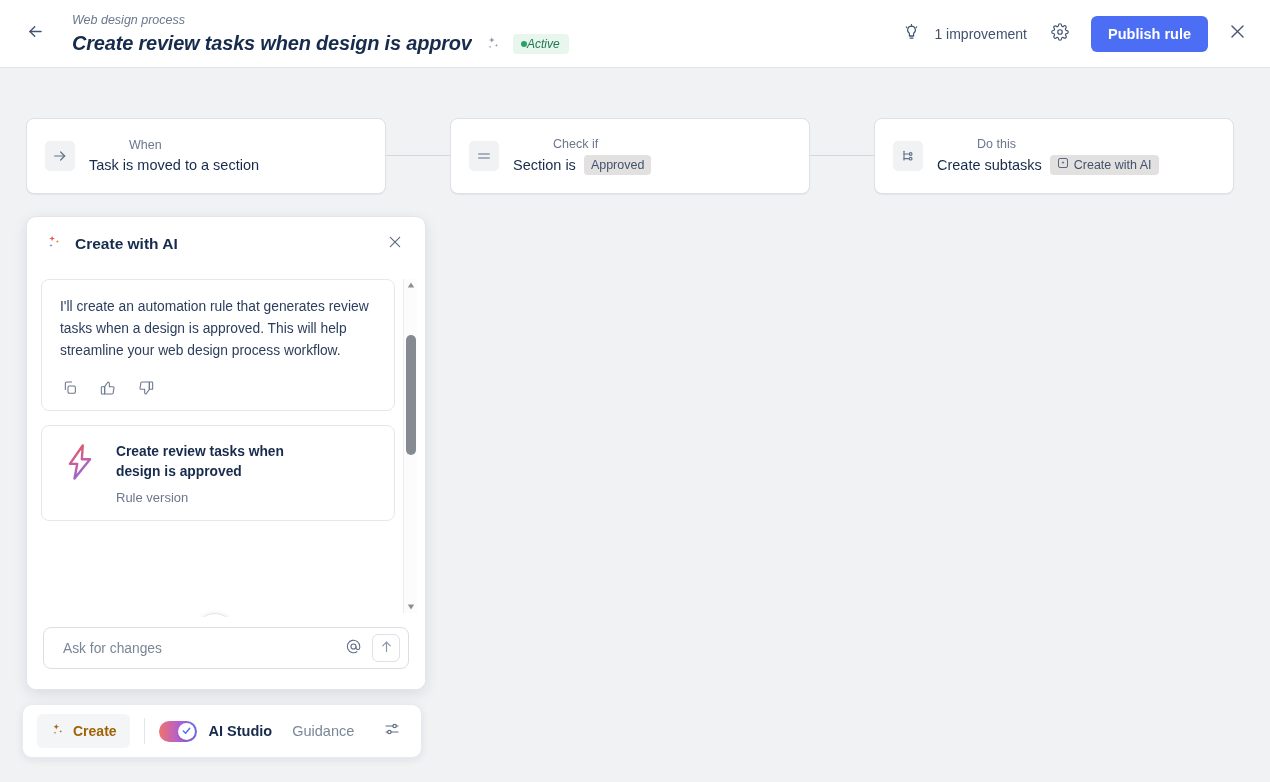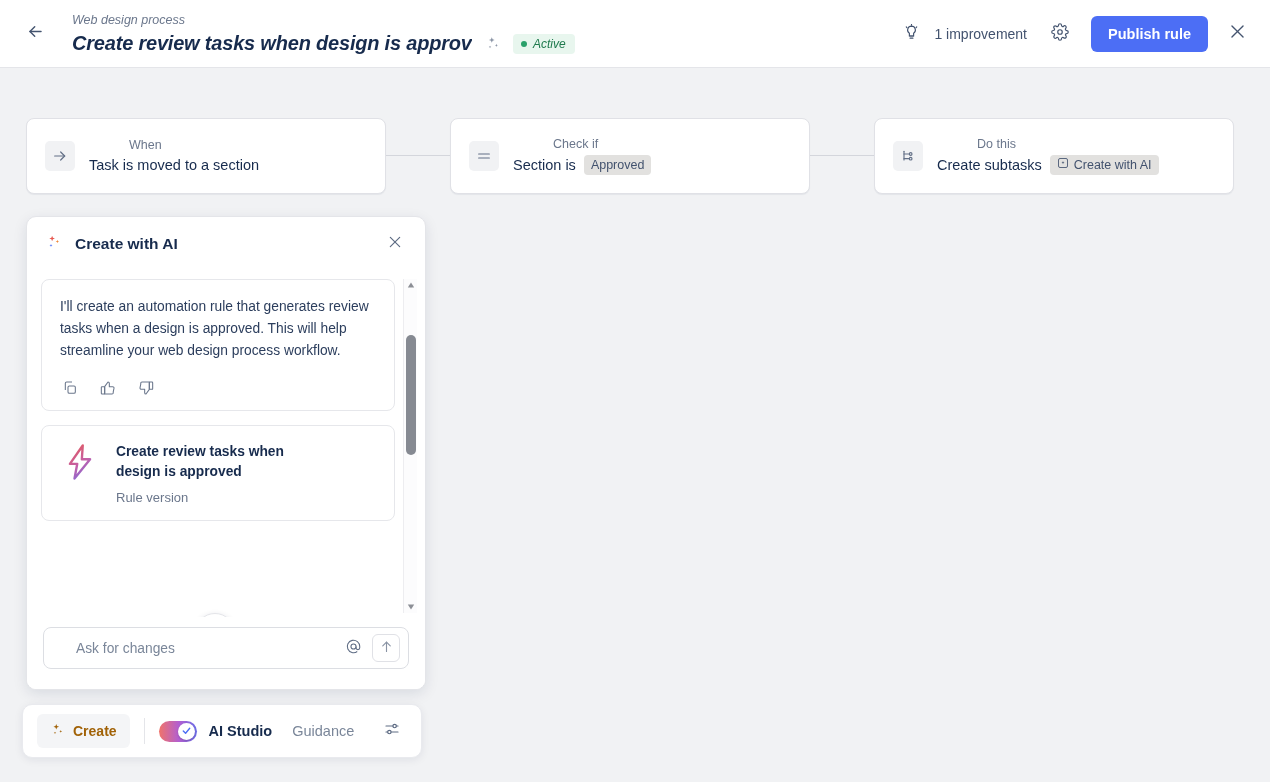--- a/index.html
+++ b/index.html
@@ -31,21 +31,21 @@
     cursor: pointer;
   }
   .title-row { display: flex; align-items: center; gap: 12px; }
   .rule-title {
     font-size: 20px; font-weight: 700; color: #172b4d;
     letter-spacing: -0.2px;
     max-width: 400px; white-space: nowrap; overflow: hidden;
   }
   .title-sparkle { display: flex; align-items: center; color: #8993a4; }
   .badge-active {
-    display: inline-flex; align-items: center; gap: 6px;
+    display: inline-flex; align-items: center; 
     background: #e8f6ee; color: #1f7a4d;
     font-size: 12px; border-radius: 4px;
     padding: 3px 9px 3px 8px; line-height: 14px; font-weight: 400;
   }
   .badge-dot { width: 6px; height: 6px; border-radius: 50%; background: #2aa06a; display: inline-block; }
 
   .header-right {
     margin-left: auto; display: flex; align-items: center; gap: 6px; padding-right: 16px;
   }
   .improvement {
@@ -186,21 +186,21 @@
     width: 40px; height: 40px; border-radius: 50%;
     background: #ffffff; border: 1px solid #e4e5e9;
     box-shadow: 0 2px 6px rgba(9,30,66,0.14);
     display: flex; align-items: center; justify-content: center;
     color: #42526e; cursor: pointer; z-index: 5;
   }
 
   .composer-wrap { flex: 0 0 auto; padding: 10px 16px 20px 16px; background: #fff; }
   .composer {
     height: 42px; border: 1px solid #dcdee3; border-radius: 8px;
-    display: flex; align-items: center; padding: 0 8px 0 32px; background: #fff;
+    display: flex; align-items: center; padding: 0 8px 0 19px; background: #fff;
   }
   .composer-input {
     flex: 1 1 auto; border: none; outline: none; background: transparent;
     font-size: 13.8px; color: #172b4d;
     font-family: "Liberation Sans", sans-serif;
   }
   .composer-input::placeholder { color: #7a8699; }
   .mention-btn {
     width: 26px; height: 26px; display: flex; align-items: center; justify-content: center;
     color: #5e6c84; cursor: pointer; border-radius: 5px; flex: 0 0 auto;

